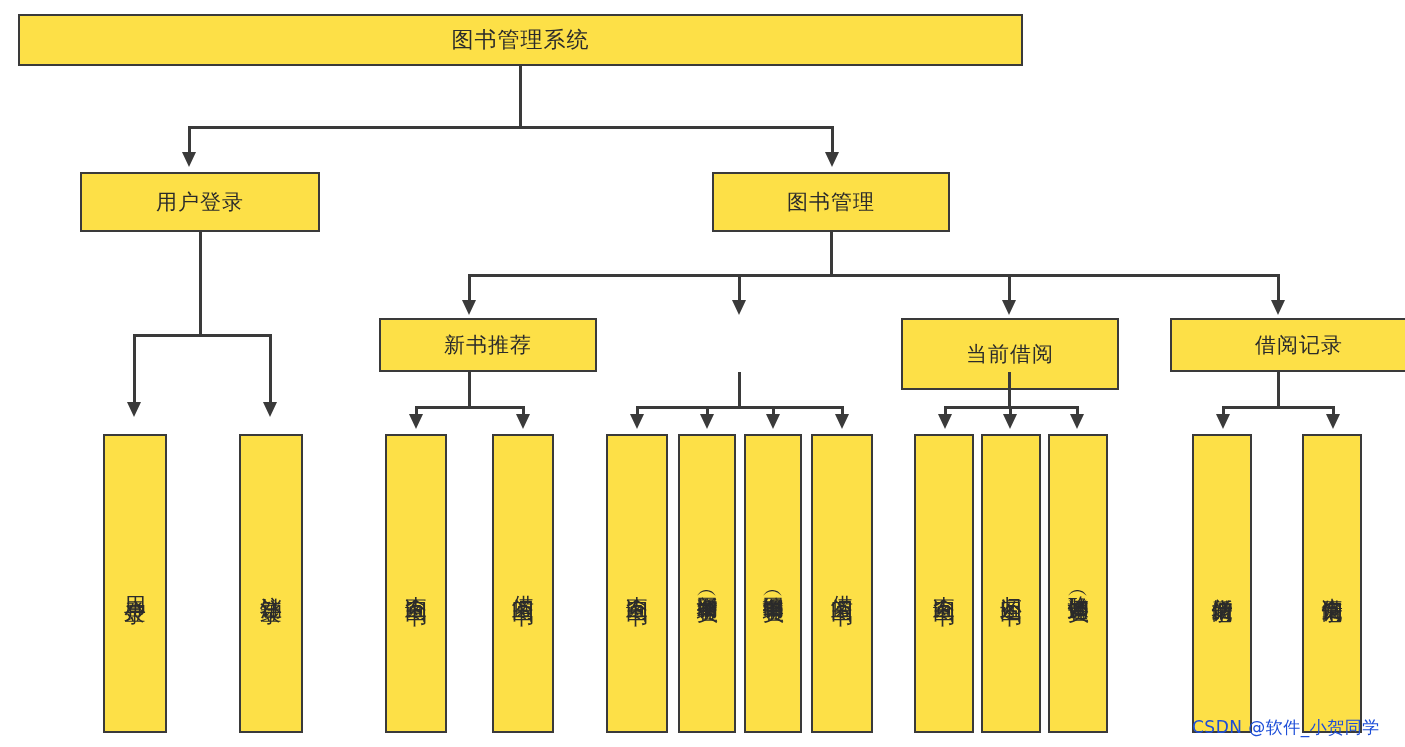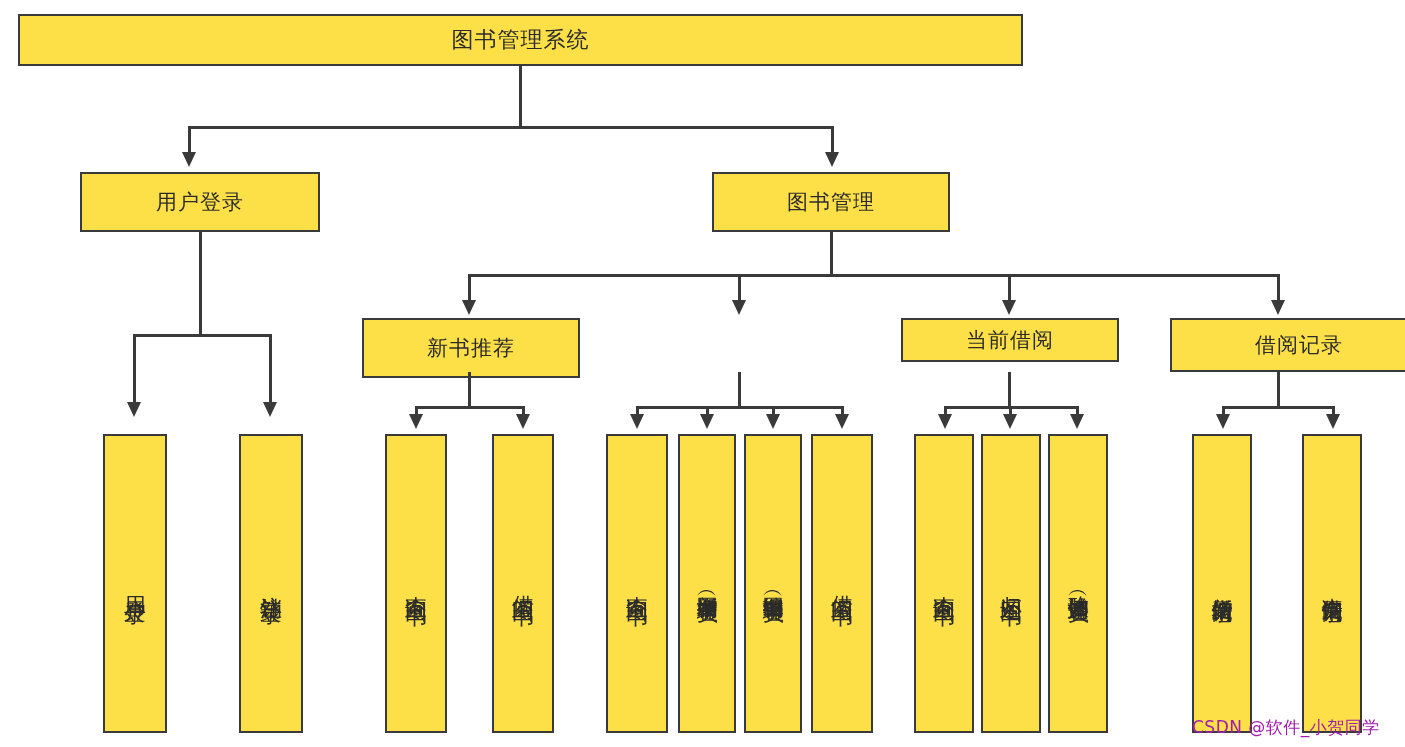--- a/index.html
+++ b/index.html
@@ -65,21 +65,21 @@
     position:absolute;
     width:0;height:0;
     border-left:7px solid transparent;
     border-right:7px solid transparent;
     border-top:15px solid #3a3a3a;
   }
   
   #watermark{
     position:absolute;
     font-size:17px;
-    color:#a21caf;
+    color:#1d4ed8;
     white-space:nowrap;
     letter-spacing:.5px;
     font-family:"DejaVu Sans","Liberation Sans",sans-serif;
   }
 </style>
 </head>
 <body>
 
 <div id="canvas">
 
@@ -127,24 +127,24 @@
 
   <div class="ln v" style="left:738px;top:274px;width:3px;height:30px;"></div>
   <div class="arrow" style="left:732px;top:300px;"></div>
 
   <div class="ln v" style="left:1008px;top:274px;width:3px;height:30px;"></div>
   <div class="arrow" style="left:1002px;top:300px;"></div>
 
   <div class="ln v" style="left:1277px;top:274px;width:3px;height:30px;"></div>
   <div class="arrow" style="left:1271px;top:300px;"></div>
 
-  <div class="node horiz" style="left:362px;top:318px;width:218px;height:60px;">
+  <div class="node horiz" style="left:379px;top:318px;width:218px;height:54px;">
     <span class="lbl">新书推荐</span>
   </div>
-  <div class="node horiz" style="left:901px;top:318px;width:218px;height:44px;">
+  <div class="node horiz" style="left:901px;top:318px;width:218px;height:72px;">
     <span class="lbl">当前借阅</span>
   </div>
   <div class="node horiz" style="left:1170px;top:318px;width:258px;height:54px;">
     <span class="lbl">借阅记录</span>
   </div>
 
   <div class="ln v" style="left:468px;top:372px;width:3px;height:36px;"></div>
   <div class="ln h" style="left:415px;top:406px;width:110px;height:3px;"></div>
   <div class="ln v" style="left:415px;top:406px;width:3px;height:12px;"></div>
   <div class="arrow" style="left:409px;top:414px;"></div>

